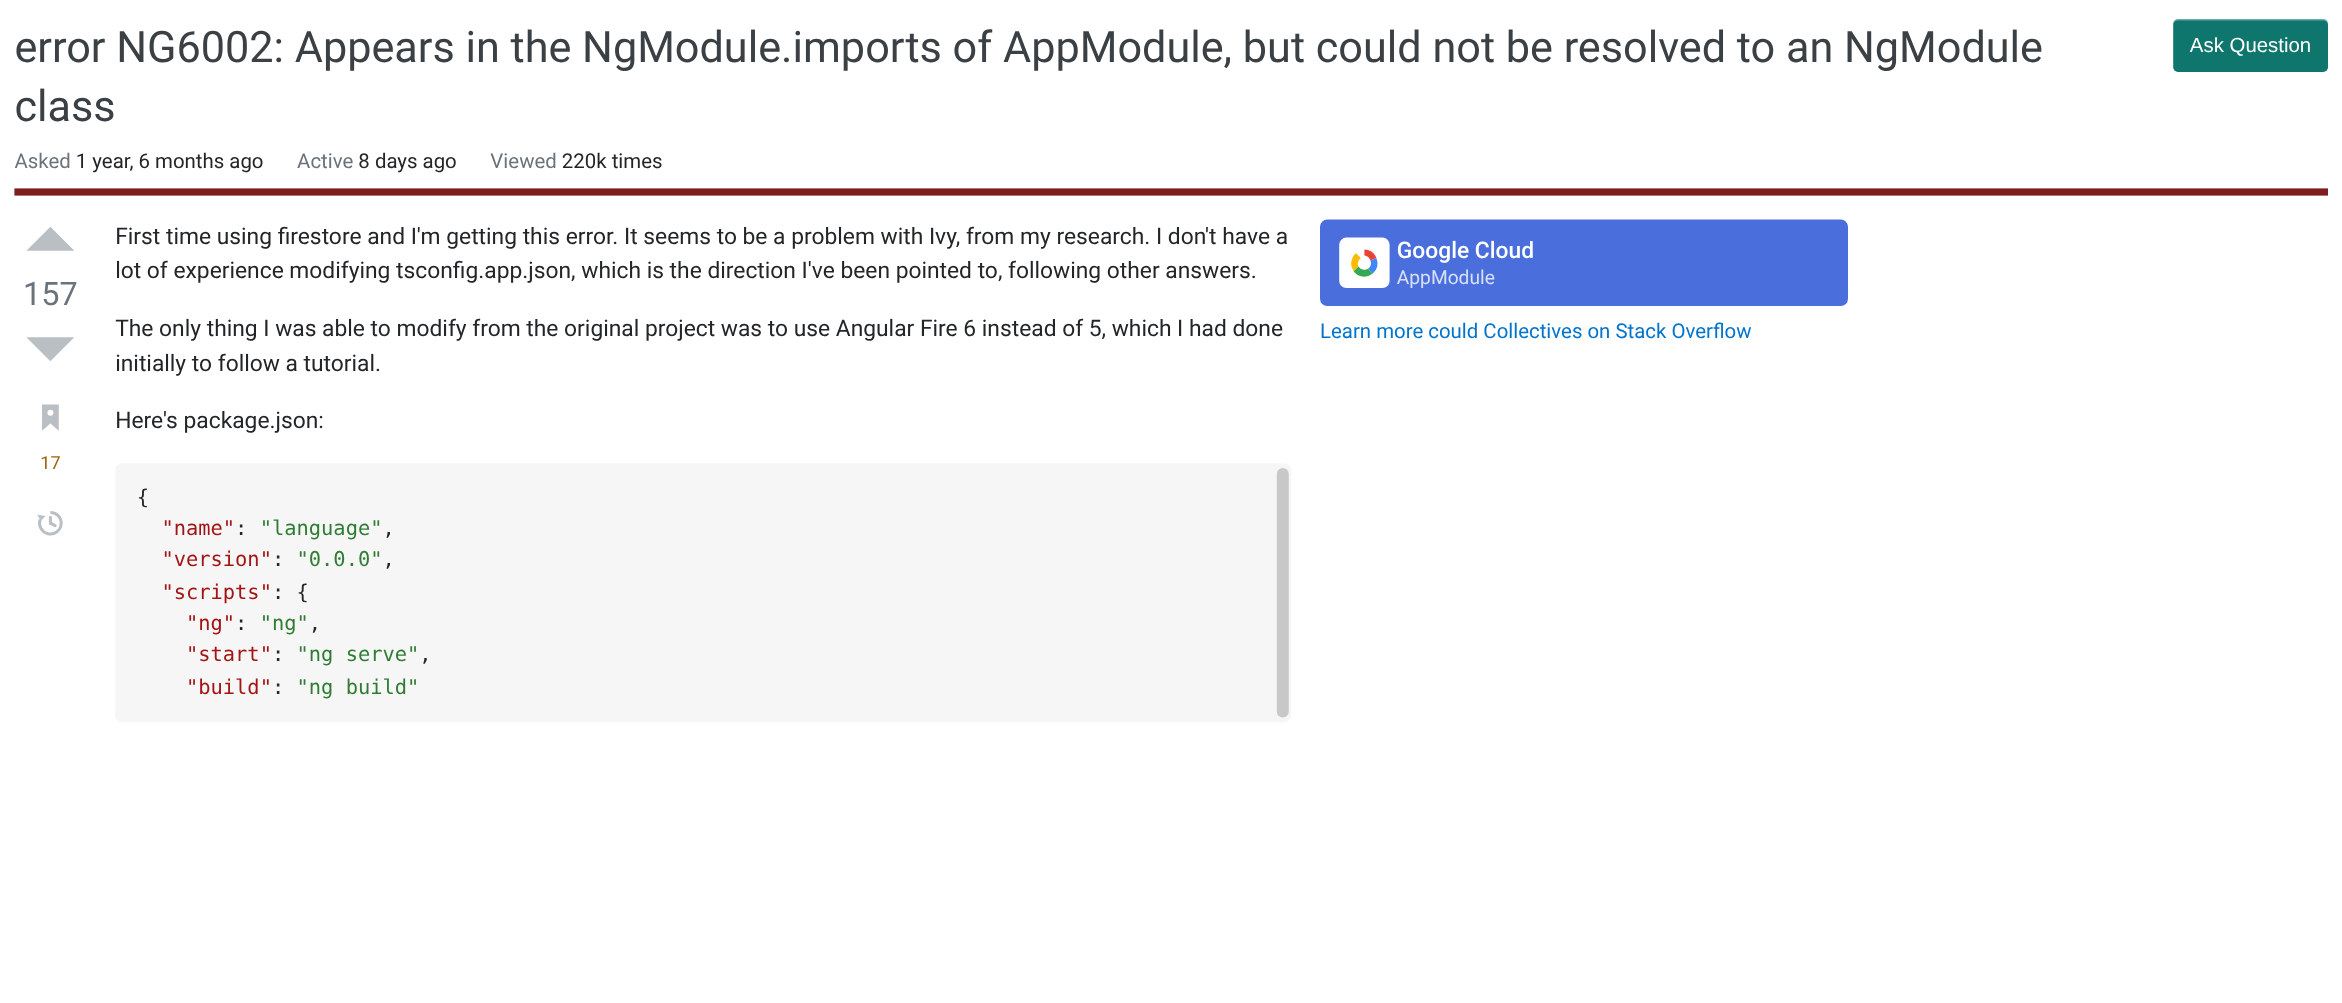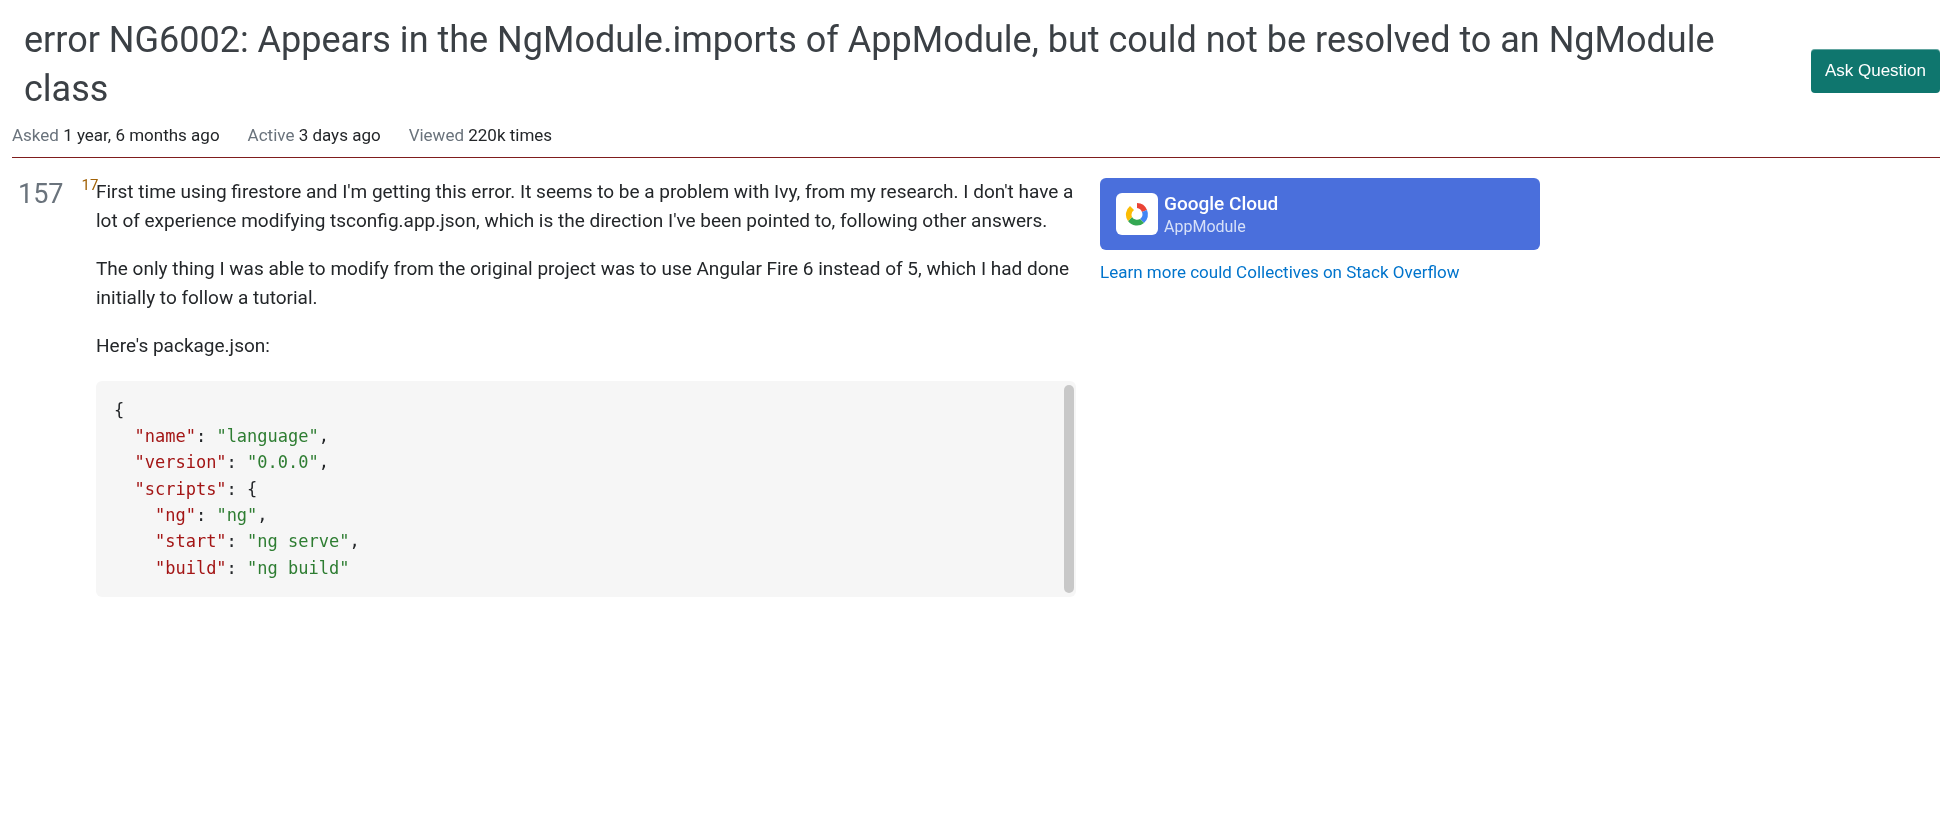--- a/index.html
+++ b/index.html
@@ -3,21 +3,21 @@
 <meta charset="utf-8">
 <style>
   * { box-sizing: border-box; }
   body {
     margin: 0;
     font-family: -apple-system, BlinkMacSystemFont, "Segoe UI", Roboto, Helvetica, Arial, sans-serif;
     background: #fff;
     color: #232629;
     padding: 16px 12px 0 12px;
   }
-  .header-row { display: flex; align-items: center; gap: 20px; margin-left: 12px; }
+  .header-row { display: flex; align-items: flex-start; gap: 20px; }
   .title {
     font-size: 36px;
     font-weight: 400;
     line-height: 1.35;
     color: #3b4045;
     flex: 1;
     margin: 0 0 12px 0;
   }
   .ask-btn {
     background: #0f766e;
@@ -29,26 +29,26 @@
     white-space: nowrap;
     cursor: pointer;
     box-shadow: inset 0 1px 0 rgba(255,255,255,0.35);
   }
   .meta-row {
     display: flex;
     gap: 28px;
     font-size: 17px;
     color: #6a737c;
     padding-bottom: 12px;
-    border-bottom: 1px solid #7f1d1d;
+    border-bottom: 6px solid #7f1d1d;
     margin-bottom: 20px;
   }
   .meta-row .val { color: #232629; }
   .body-row { display: flex; gap: 24px; align-items: flex-start; }
-  .vote-col { width: 60px; display: flex; align-items: flex-start; gap: 6px; color: #babfc4; }
+  .vote-col { width: 60px; display: flex; flex-direction: column; align-items: center; gap: 18px; color: #babfc4; }
   .vote-arrow { cursor: pointer; }
   .vote-num { font-size: 27px; color: #6a737c; font-weight: 400; }
   .bookmark-num { font-size: 15px; color: #a16207; margin-top: -2px; }
   .history-icon { margin-top: 10px; cursor: pointer; }
   .content-col { flex: 1; font-size: 19px; line-height: 1.5; color: #232629; max-width: 980px; }
   .content-col p { margin: 0 0 20px 0; }
   .code-block {
     background: #f6f6f6;
     border-radius: 6px;
     padding: 16px 18px;
@@ -96,21 +96,21 @@
   <button class="ask-btn">Ask Question</button>
 </div>
 
 <div class="meta-row">
   <div>
     <span>Asked</span>
     <span class="val">1 year, 6 months ago</span>
   </div>
   <div>
     <span>Active</span>
-    <span class="val">3 days ago</span>
+    <span class="val">8 days ago</span>
   </div>
   <div>
     <span>Viewed</span>
     <span class="val">220k times</span>
   </div>
 </div>
 
 <div class="body-row">
   <div class="vote-col">
     <svg class="vote-arrow" width="44" height="28" viewBox="0 0 44 28">

